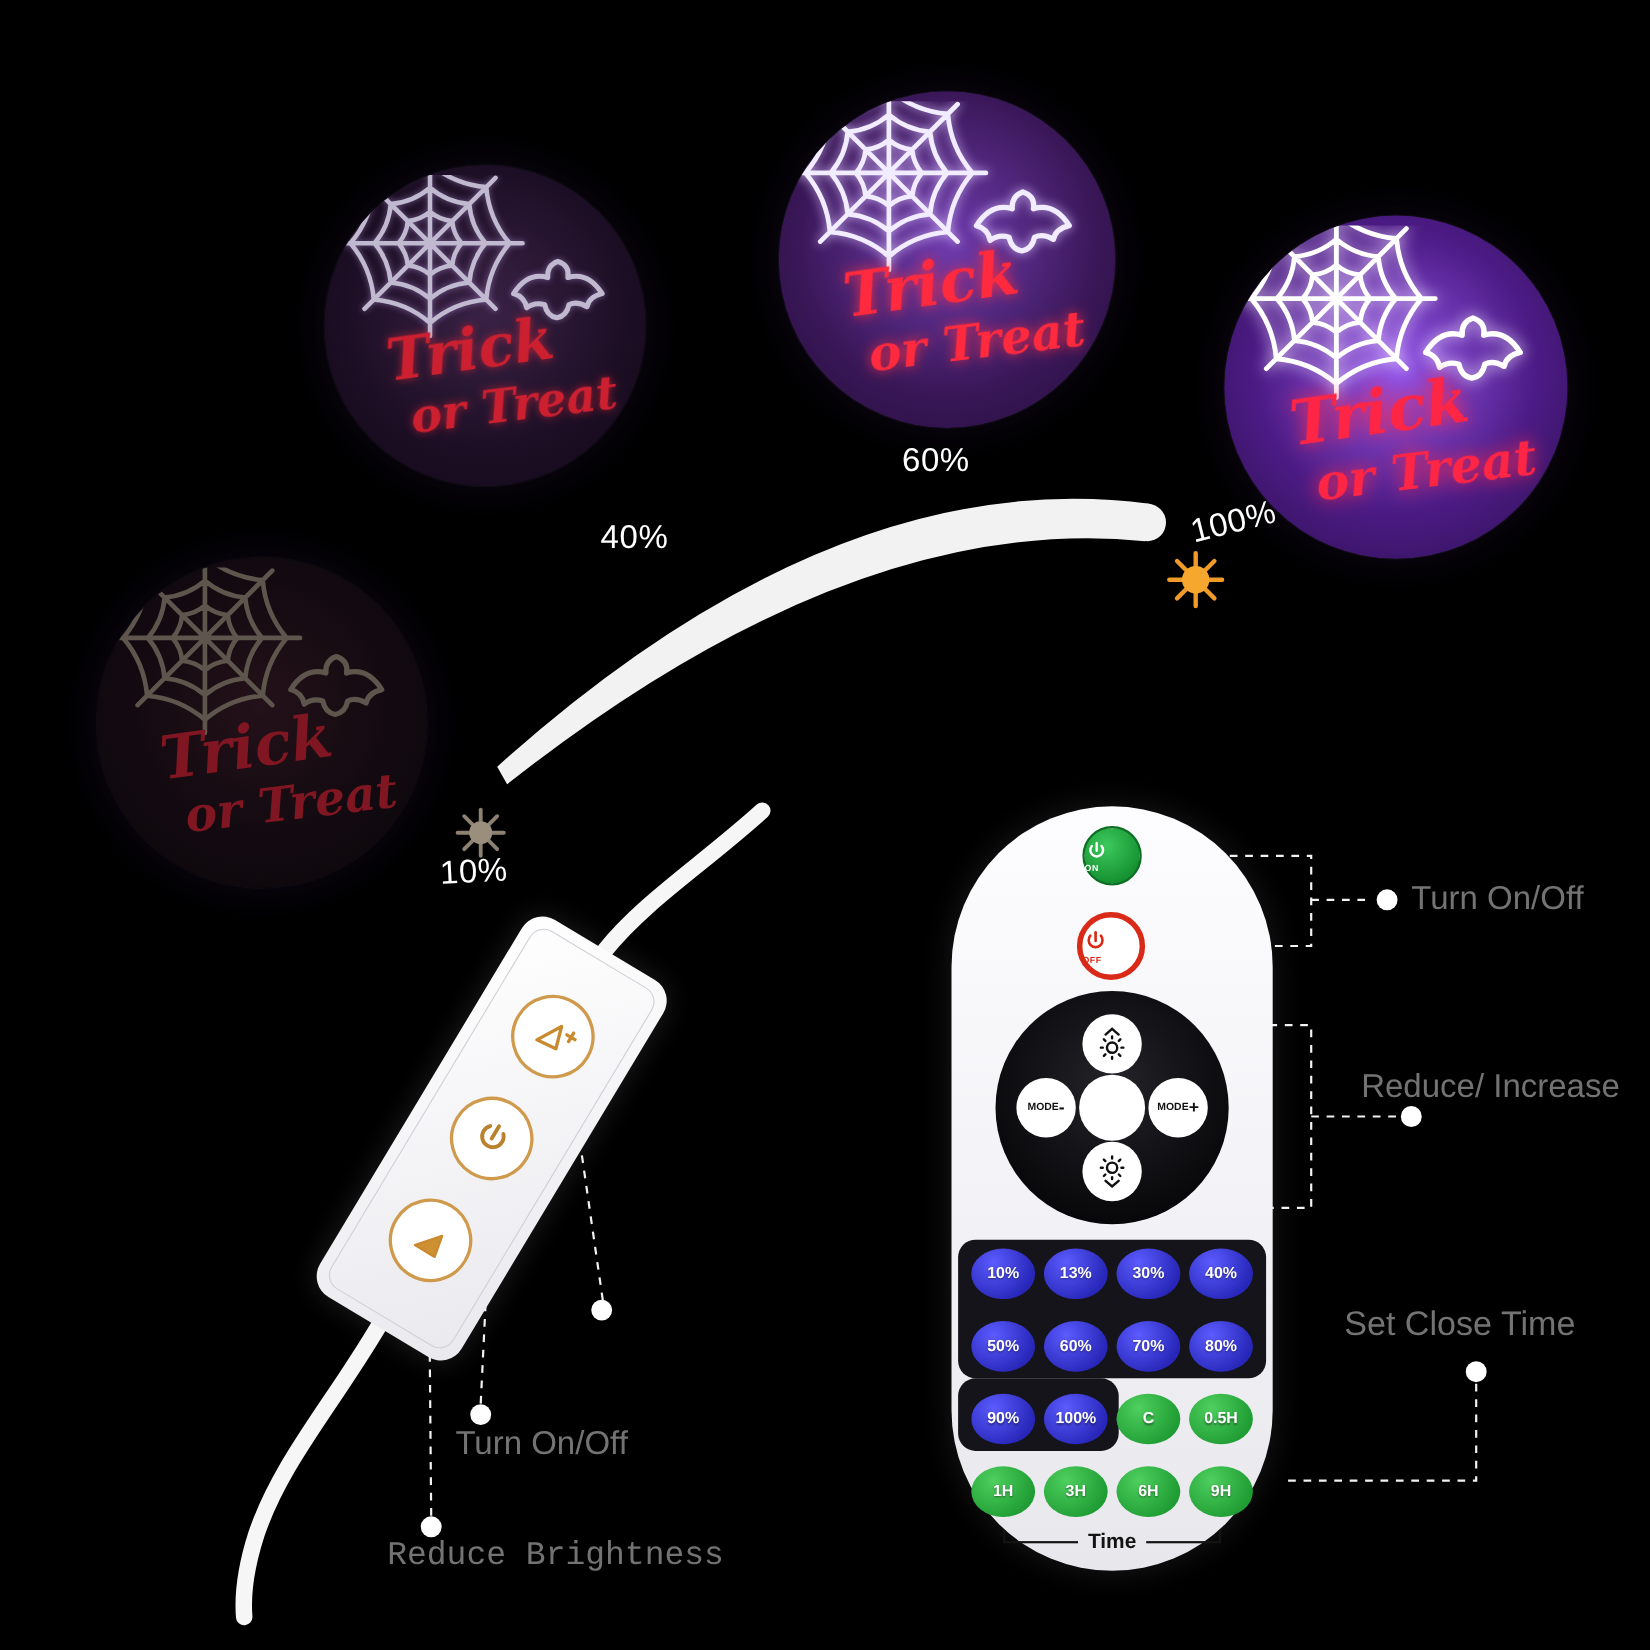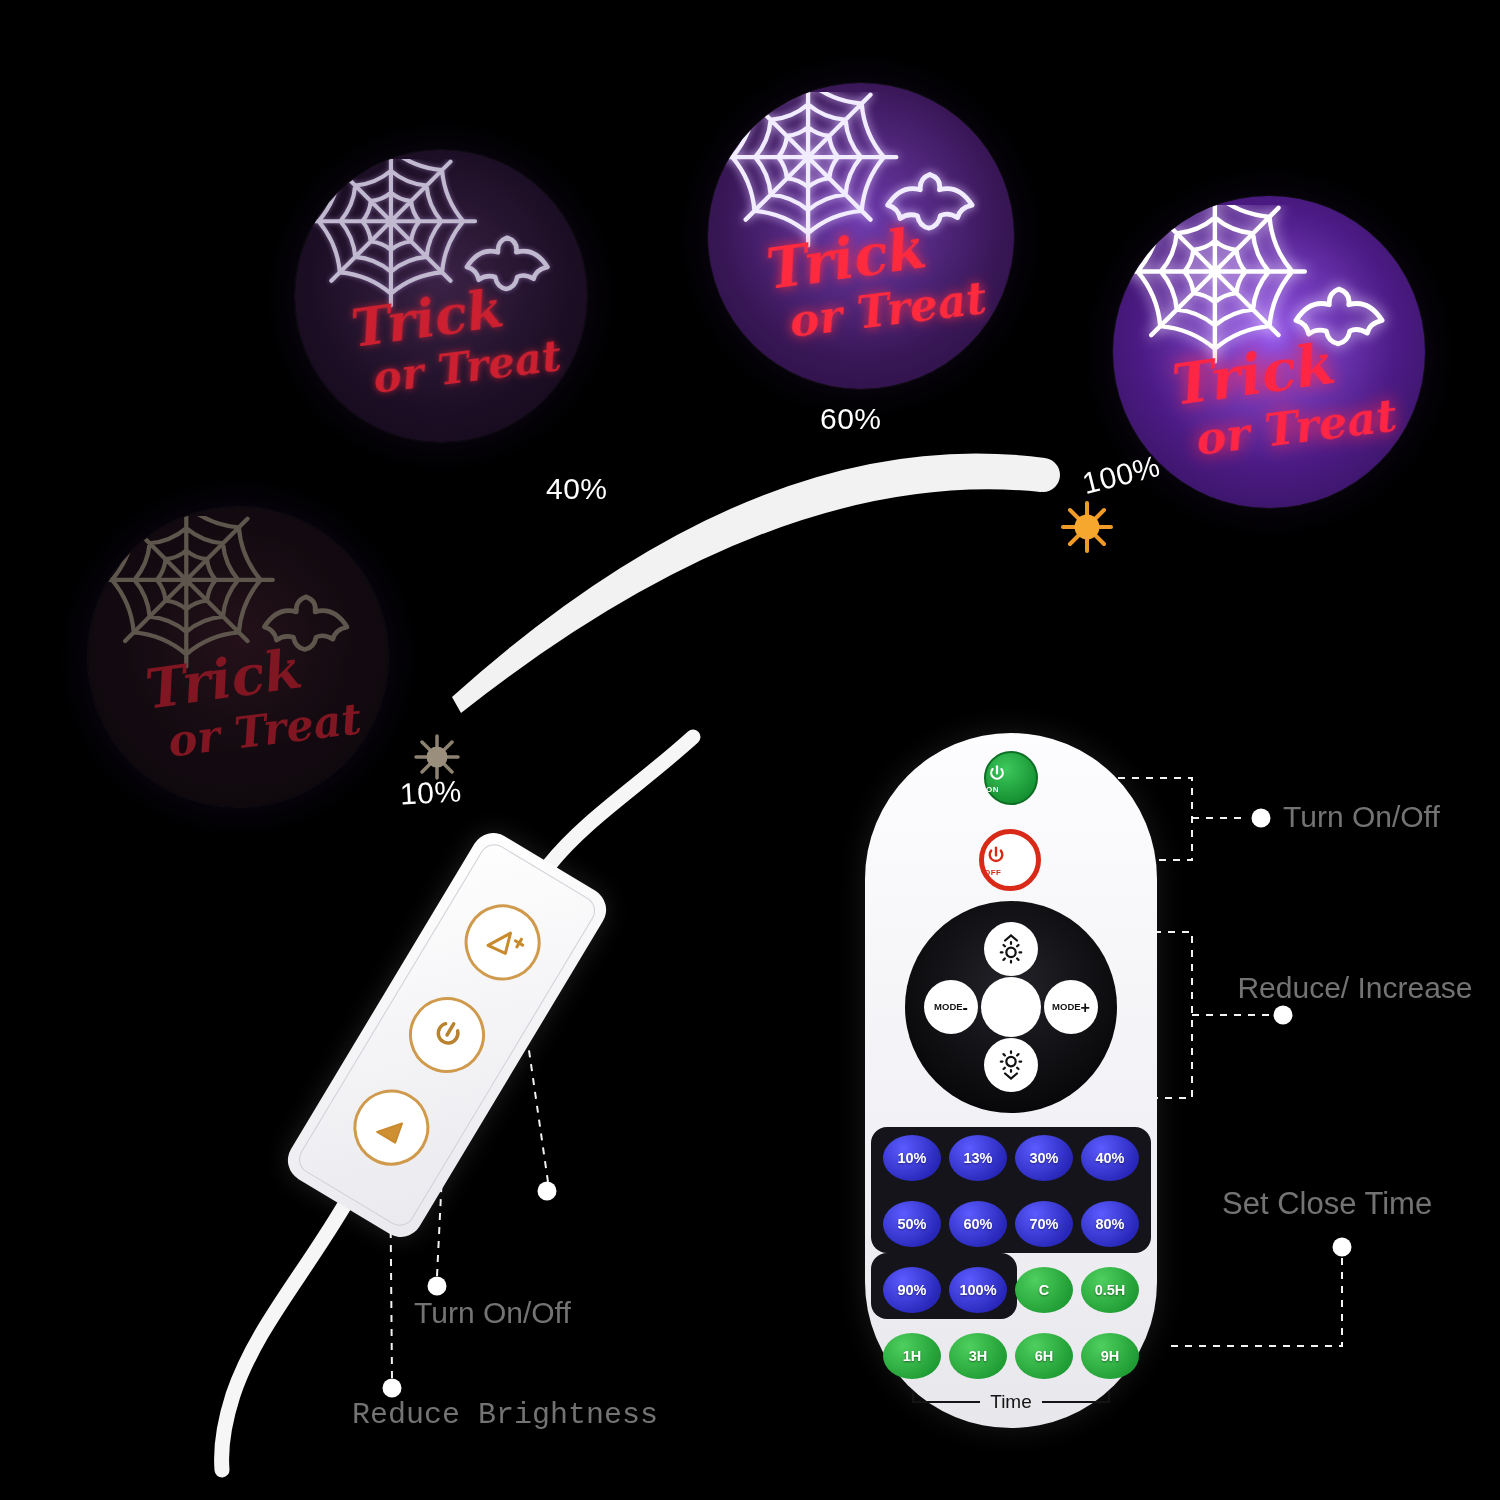--- a/index.html
+++ b/index.html
@@ -92,21 +92,21 @@
         text-shadow:0 1px 2px rgba(0,0,0,.45);padding:0;}
   .gbtn.blue{background:radial-gradient(circle at 35% 28%,#5b5bff,#2726b8 75%);}
   .gbtn.green{background:radial-gradient(circle at 35% 28%,#4ecf5e,#1f9c33 75%);}
 
   #time-bracket{position:absolute;left:18px;top:656px;width:256px;height:28px;color:#141414;}
   #time-bracket .seg{position:absolute;top:12px;border-top:2px solid #141414;}
   #time-bracket .tick{position:absolute;top:2px;height:11px;border-left:2px solid #141414;}
   #time-bracket .t-l{left:29px;width:68px;} #time-bracket .t-r{left:159px;width:68px;}
   #time-bracket .k-l{left:29px;} #time-bracket .k-r{left:225px;}
   #time-label{position:absolute;left:0;top:2px;width:100%;text-align:center;
-        font-size:19px;font-weight:normal;}
+        font-size:19px;font-weight:bold;}
 
   
   .callout{position:absolute;color:#737373;font-size:30px;z-index:4;white-space:nowrap;}
   #co-onoff-remote{left:1283px;top:800px;}
   #co-reduce-inc{left:1228px;top:938px;width:254px;text-align:center;white-space:normal;
         line-height:44px;margin-top:28px;}
   #co-setclose{left:1222px;top:1186px;font-size:31px;}
   #co-increase{left:494px;top:1206px;}
   #co-onoff-dim{left:414px;top:1296px;}
   #co-reduce{left:352px;top:1398px;font-family:Liberation Mono, monospace;}

